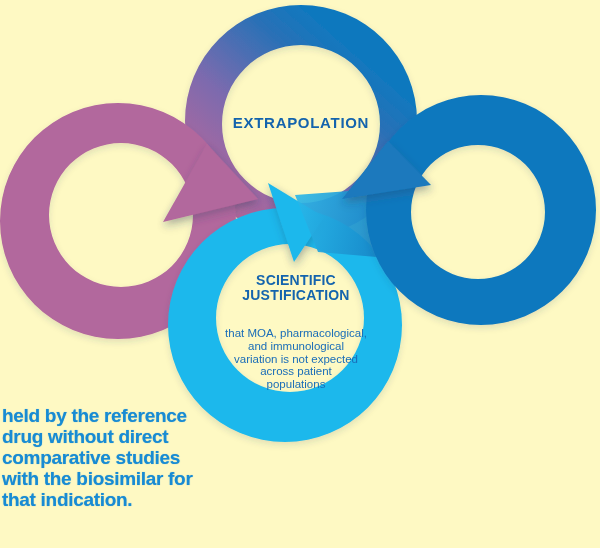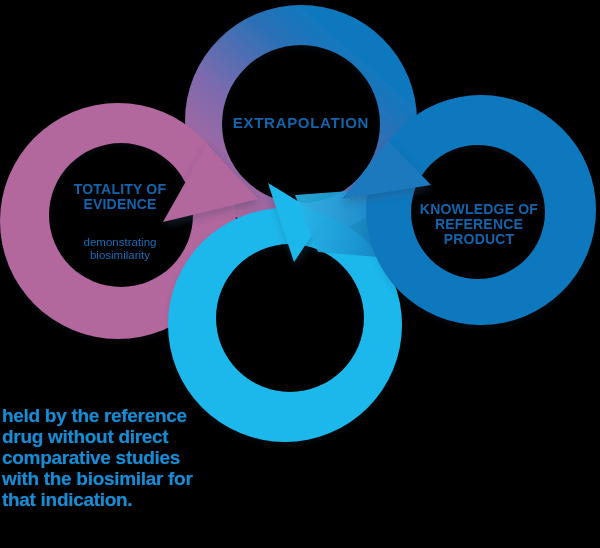--- a/index.html
+++ b/index.html
@@ -1,17 +1,17 @@
 <!DOCTYPE html>
 <html><head>
 <meta charset="utf-8">
 <style>
   html,body{margin:0;padding:0;background:#ffffff;}
   .canvas{
-    position:relative;width:600px;height:548px;background:#000000;overflow:hidden;
+    position:relative;width:600px;height:548px;background:#fef9c3;overflow:hidden;
     font-family:"Liberation Sans", sans-serif;
   }
   .canvas svg{position:absolute;left:0;top:0;}
   .label{
     position:absolute;transform:translate(-50%,-50%);
     text-align:center;white-space:pre-line;pointer-events:none;
   }
   .label .h{
     font-size:14px;line-height:15px;font-weight:700;color:#1464ad;letter-spacing:.2px;
   }
@@ -75,33 +75,33 @@
       <path fill="#1178be" fill-rule="evenodd" d="M 366,210 A 115 115 0 1 0 596,210 A 115 115 0 1 0 366,210 Z
            M 411,212 A 67 67 0 1 0 545,212 A 67 67 0 1 0 411,212 Z"></path>
       <polygon points="388,141 342,199 431,185" fill="#1a79bd" filter="url(#soft)"></polygon>
     </g>
   </svg>
 
   <div class="label extrap" style="left:301px;top:122px;width:220px;">
     <div class="h">EXTRAPOLATION</div>
   </div>
 
-  <div class="label" style="left:120px;top:222px;width:180px;">
-    <div class="h">TOTALITY OF
-EVIDENCE</div>
-    <div class="s">demonstrating
-biosimilarity</div>
+
+  <div class="label" style="left:479px;top:224px;width:175px;">
   </div>
 
-  <div class="label" style="left:479px;top:224px;width:175px;">
-    <div class="h">KNOWLEDGE OF
-REFERENCE
-PRODUCT</div>
+  <div class="label" style="left:296px;top:332px;width:195px;">
+    <div class="h">SCIENTIFIC
+JUSTIFICATION</div>
+    <div class="s">that MOA, pharmacological,
+and immunological
+variation is not expected
+across patient
+populations</div>
   </div>
-
 
   <div class="caption">
     <div class="light">held by the reference
 drug without direct
 comparative studies
 with the biosimilar for
 that indication.</div>
   </div>
 
 </div>

